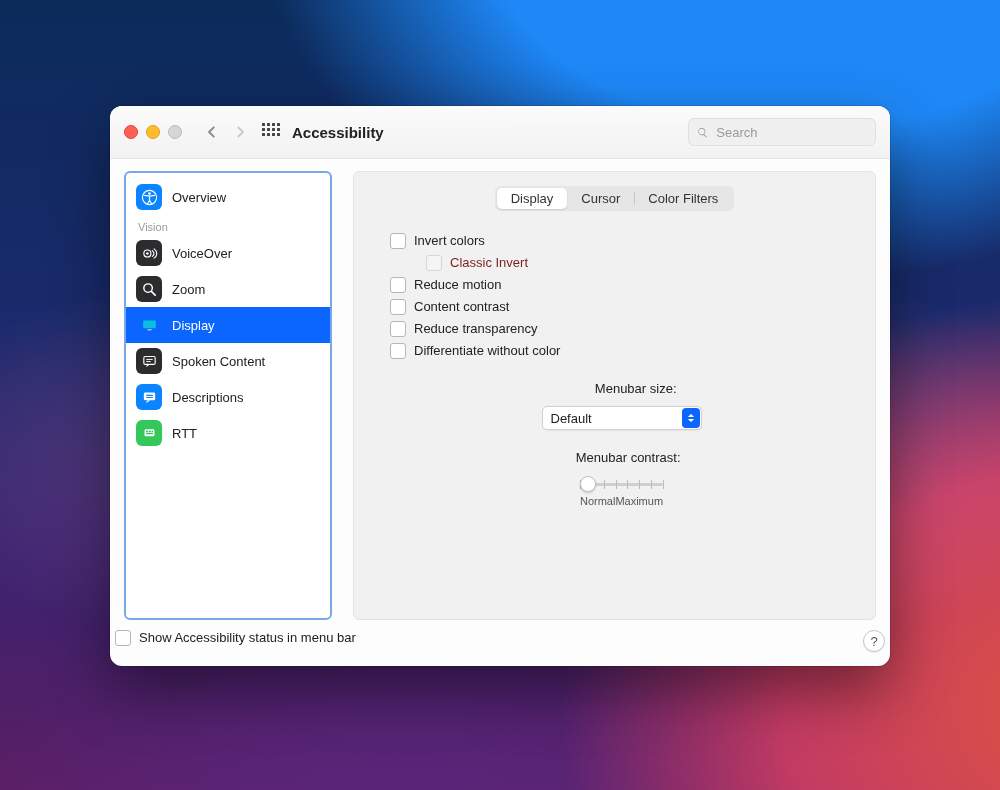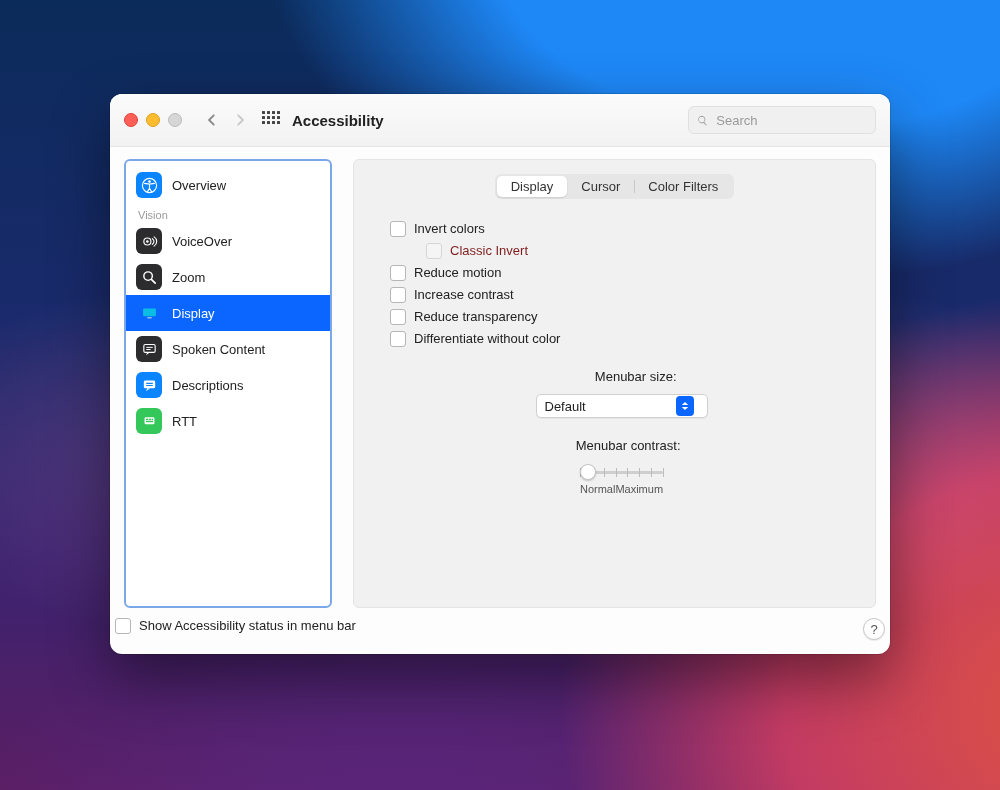--- a/index.html
+++ b/index.html
@@ -10,21 +10,21 @@
       radial-gradient(ellipse 900px 700px at 110% 90%, #e0553f 0%, #c33b63 35%, transparent 60%),
       radial-gradient(ellipse 800px 600px at 40% 120%, #5a2a8a 0%, transparent 60%),
       linear-gradient(180deg,#0b2b5a 0%,#1a2a6c 40%,#3a2370 70%,#5b1e63 100%);
   }
   
   .wallpaper::before{content:"";position:absolute;inset:0;
     background:
       radial-gradient(ellipse 1200px 380px at 50% 58%, rgba(255,120,120,0.35) 0%, rgba(255,120,120,0) 55%);
     mix-blend-mode:screen;
   }
-  .window{position:absolute;left:110px;top:94px;width:780px;height:560px;
+  .window{position:absolute;left:110px;top:106px;width:780px;height:560px;
     background:#fdfdfd;border-radius:12px;
     box-shadow:0 25px 60px rgba(0,0,0,0.45),0 0 0 1px rgba(0,0,0,0.12);
     display:flex;flex-direction:column;}
   
   .titlebar{height:52px;display:flex;align-items:center;padding:0 14px;border-bottom:1px solid #e6e6e6;border-radius:12px 12px 0 0;
     background:linear-gradient(#fbfbfb,#f2f2f2);}
   .traffic{display:flex;gap:8px;margin-right:16px;}
   .dot{width:12px;height:12px;border-radius:50%;}
   .dot.red{background:#ff5f57;border:1px solid #e24238;}
   .dot.yellow{background:#febc2e;border:1px solid #e0a020;}
@@ -55,21 +55,21 @@
   .tab.active{background:#fff;box-shadow:0 1px 2px rgba(0,0,0,0.12);}
   .tab + .tab{position:relative;}
   .tab:not(.active) + .tab:not(.active)::before{content:"";position:absolute;left:0;top:4px;bottom:4px;width:1px;background:#c8c8c8;}
   .checks{margin:22px 4px 0 18px;}
   .chk{display:flex;align-items:flex-start;gap:8px;height:22px;font-size:13px;}
   .chk.sub{margin-left:36px;color:#7f1d1d;}
   .box{width:14px;height:14px;border:1px solid #b6b6b6;border-radius:3px;background:#fff;}
   .chk.sub .box{border-color:#d6d6d6;background:#f5f5f5;}
   .row{display:flex;align-items:center;margin:16px 4px 0 18px;gap:10px;flex-direction:column;}
   .row .lab{width:110px;text-align:right;font-size:13px;}
-  .select{display:flex;align-items:center;background:#fff;border:1px solid #d0d0d0;border-radius:5px;height:22px;padding:0 12px 0 8px;min-width:150px;box-shadow:0 1px 1px rgba(0,0,0,0.05);}
+  .select{display:flex;align-items:center;background:#fff;border:1px solid #d0d0d0;border-radius:5px;height:22px;padding:0 0 0 8px;min-width:150px;box-shadow:0 1px 1px rgba(0,0,0,0.05);}
   .select .val{flex:1;font-size:13px;}
   .select .arrow{width:18px;height:20px;border-radius:4px;background:#0a66ff;display:flex;flex-direction:column;align-items:center;justify-content:center;margin:1px;}
   .select .arrow svg{width:8px;height:5px;fill:#fff;}
   .sliderwrap{flex:1;display:flex;flex-direction:column;}
   .slider{position:relative;height:18px;}
   .track{position:absolute;left:0;right:0;top:8px;height:3px;background:#cfcfcf;border-radius:2px;}
   .tick{position:absolute;top:5px;width:1px;height:9px;background:#bcbcbc;}
   .thumb{position:absolute;top:1px;left:0;width:14px;height:14px;border-radius:50%;background:#fff;border:1px solid #c4c4c4;box-shadow:0 1px 2px rgba(0,0,0,0.2);}
   .slabels{display:flex;justify-content:space-between;font-size:11px;color:#555;margin-top:2px;padding:0 0 0 0;}
   
@@ -213,21 +213,21 @@
         <div class="chk sub">
           <div class="box"></div>
           <span>Classic Invert</span>
         </div>
         <div class="chk">
           <div class="box"></div>
           <span>Reduce motion</span>
         </div>
         <div class="chk">
           <div class="box"></div>
-          <span>Increase contrast</span>
+          <span>Content contrast</span>
         </div>
         <div class="chk">
           <div class="box"></div>
           <span>Reduce transparency</span>
         </div>
         <div class="chk">
           <div class="box"></div>
           <span>Differentiate without color</span>
         </div>
       </div>

